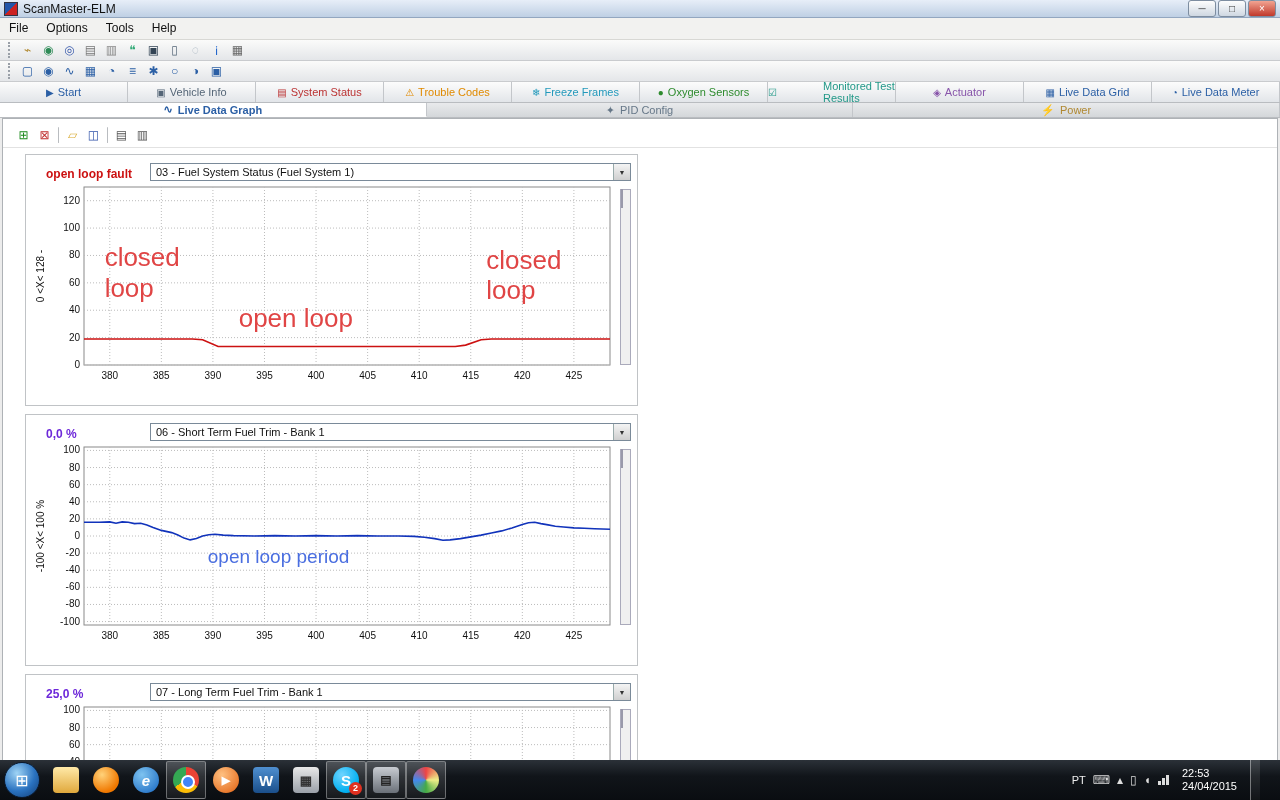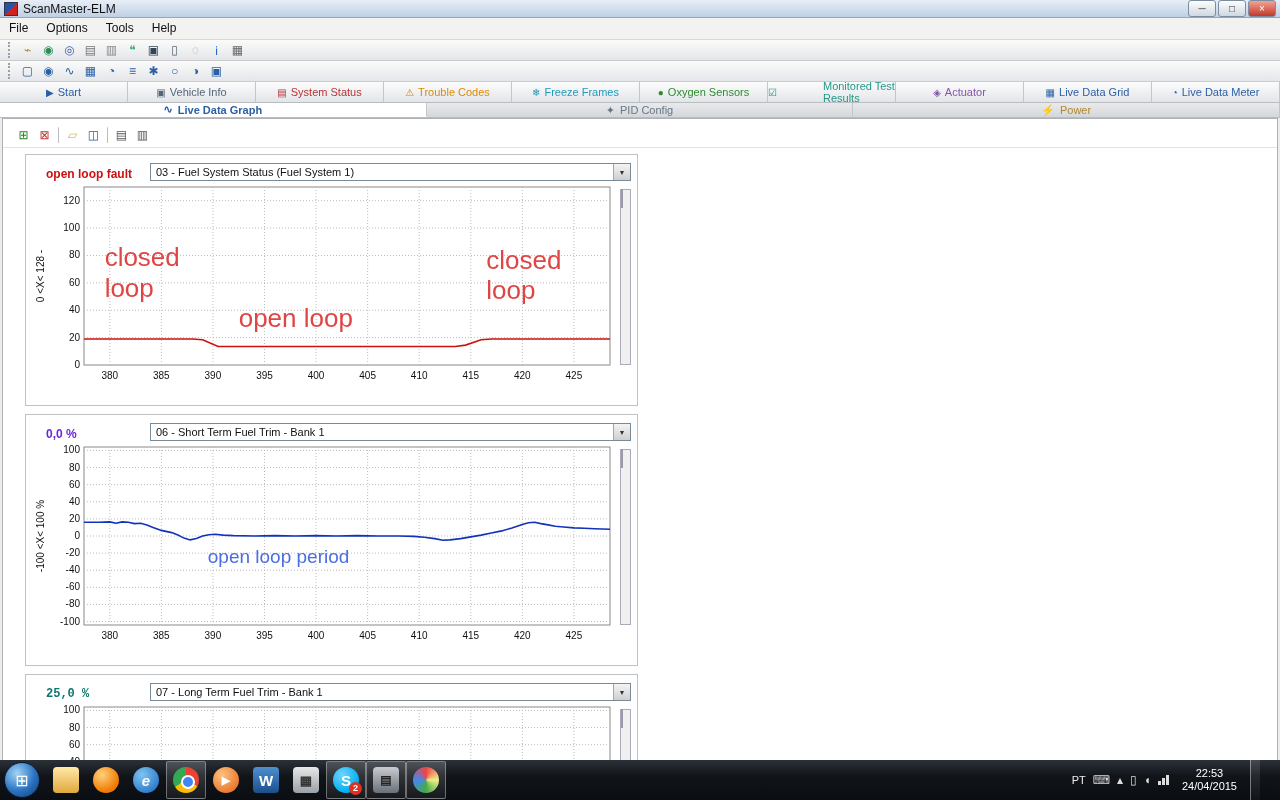--- a/index.html
+++ b/index.html
@@ -64,21 +64,21 @@
   .tb-calc .ti-inner { background:linear-gradient(#e8e8e8,#9aa0a8); color:#333; font-size:13px; }
   .tb-skype .ti-inner { border-radius:50%; background:radial-gradient(circle at 35% 30%, #6fd4ff, #00aff0 70%); }
   .tb-chip .ti-inner { background:linear-gradient(#c8ccd2,#6a7078); color:#222; font-size:12px; }
   .tb-paint .ti-inner { border-radius:50%; background:conic-gradient(#e44,#ee8,#4a4,#48e,#e44); }
   .badge { position:absolute; right:3px; bottom:3px; min-width:13px; height:13px; border-radius:50%; background:#e03020; color:#fff; font-size:9px; line-height:13px; text-align:center; font-weight:bold; }
   .badge:empty { display:none; }
   .tray { margin-left:auto; display:flex; align-items:center; gap:7px; color:#eee; font-size:11px; padding-right:20px; }
   .tray-glyph { font-size:12px; color:#ddd; }
   .net-bars { display:flex; align-items:flex-end; gap:1px; }
   .net-bars i { width:3px; background:#ddd; display:block; }
-  .clock { text-align:center; line-height:13px; color:#fff; padding:0 6px; }
+  .clock { text-align:left; line-height:13px; color:#fff; padding:0 6px; }
   .show-desktop { width:10px; height:40px; border-left:1px solid rgba(255,255,255,.4); background:linear-gradient(rgba(255,255,255,.12),rgba(255,255,255,.03)); }
 </style>
 </head>
 <body>
 
 <div class="app">
 
   <div class="titlebar">
     <span class="title-ico"></span>
     <span class="title-text">ScanMaster-ELM</span>
@@ -378,21 +378,21 @@
               <text x="12" y="95" font-size="10" fill="#111" text-anchor="middle" transform="rotate(-90 12 95)">-100  &lt;X&lt;  100  %</text>
               <polyline points="52.0,81.3 67.5,81.3 77.8,80.9 84.0,82.2 90.2,80.9 96.3,81.3 102.5,82.6 108.7,82.2 114.9,83.9 121.1,86.4 129.4,89.4 139.7,91.6 145.9,94.1 152.0,97.1 158.2,98.9 164.4,97.6 170.6,95.0 176.8,93.7 183.0,93.3 191.2,94.1 201.5,94.6 222.2,95.0 242.8,94.6 263.4,95.0 284.1,94.6 304.7,95.0 325.3,94.6 345.9,95.0 366.6,95.0 382.0,95.4 392.4,96.3 402.7,97.6 410.9,99.3 418.1,98.9 428.5,97.6 438.8,95.9 449.1,94.1 459.4,92.0 469.7,89.9 480.0,86.9 490.3,83.4 496.5,81.7 502.7,81.3 508.9,82.6 516.1,83.9 523.3,85.2 531.6,86.0 541.9,86.9 552.2,87.3 562.5,87.7 578.0,88.2" fill="none" stroke="#1133bb" stroke-width="1.6"></polyline>
               <text x="175.76470588235293" y="122.38461538461539" font-size="19" fill="#4a6ee0">open loop period</text>
             </svg>
           <span class="vscroll"><span class="vthumb"></span></span>
         </div>
       </div>
 
       <div class="chart-panel">
         <div class="chart-header">
-          <span class="chart-value" style="color: #0f766e; font-family: Liberation Mono, monospace;">25,0 %</span>
+          <span class="chart-value" style="color: #6d28d9;">25,0 %</span>
           <span class="pid-select">
             <span class="sel-text">07 - Long Term Fuel Trim - Bank 1</span>
             <span class="sel-arrow">▼</span>
           </span>
         </div>
         <div class="chart-body">
           <svg class="chart-svg" width="586" height="206">
               <rect x="52" y="6" width="526" height="178" fill="#ffffff" stroke="#8a8a8a"></rect>
               <line x1="77.7843137254902" y1="6" x2="77.7843137254902" y2="184" stroke="#bcbcbc" stroke-dasharray="1,2"></line>
               <text x="77.7843137254902" y="198" text-anchor="middle" font-size="10" fill="#111">380</text>

